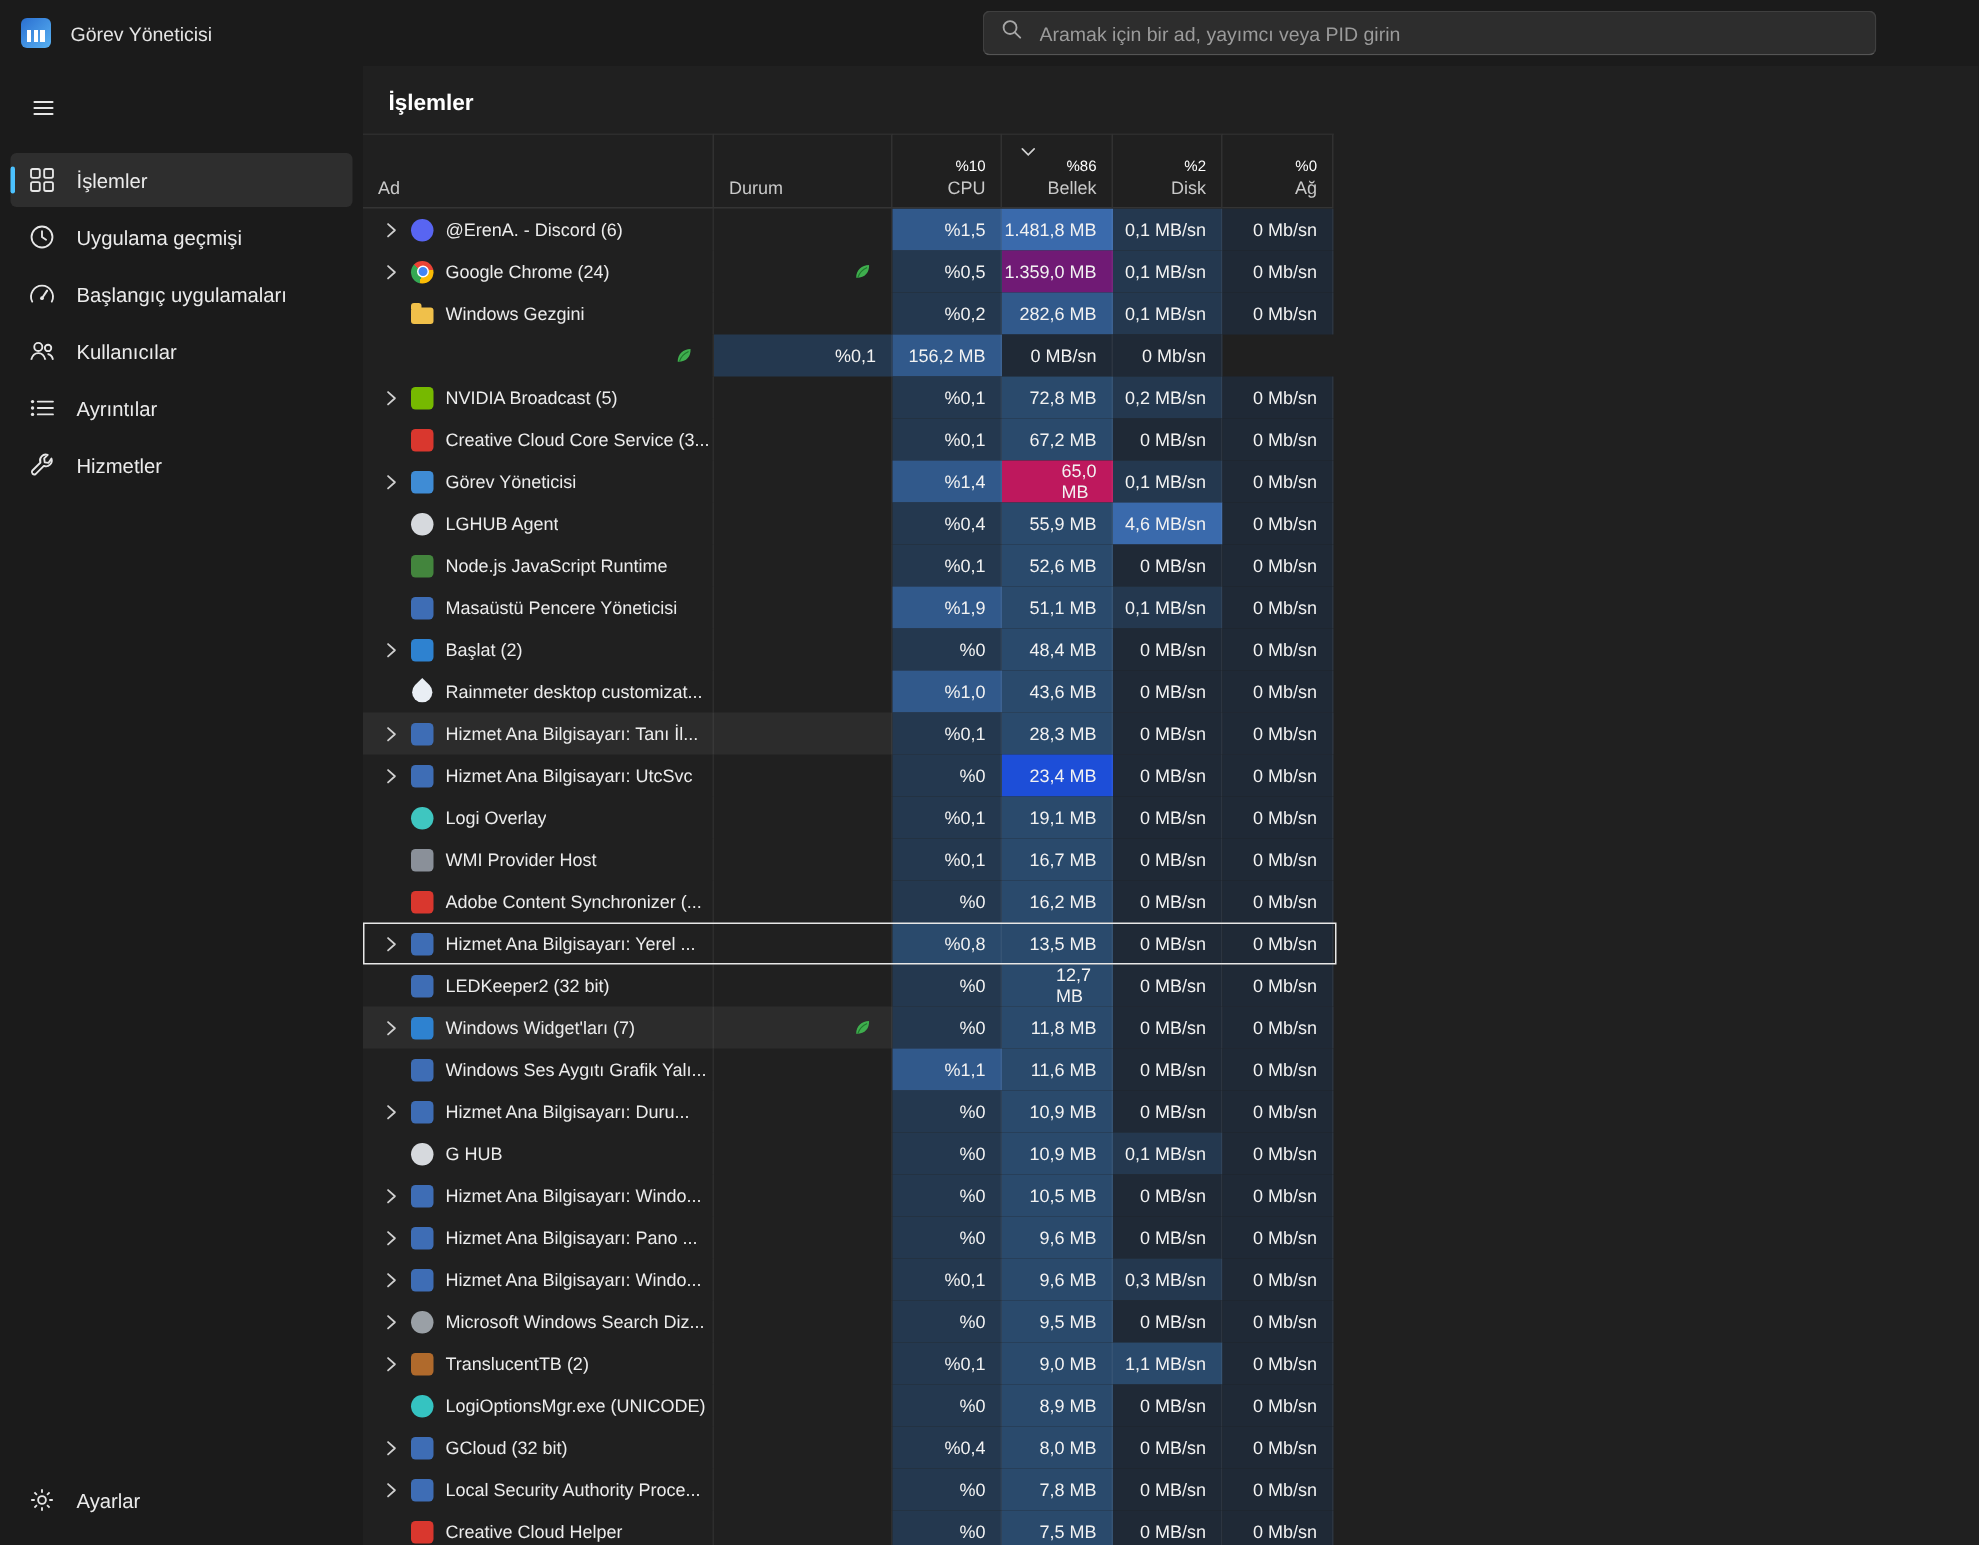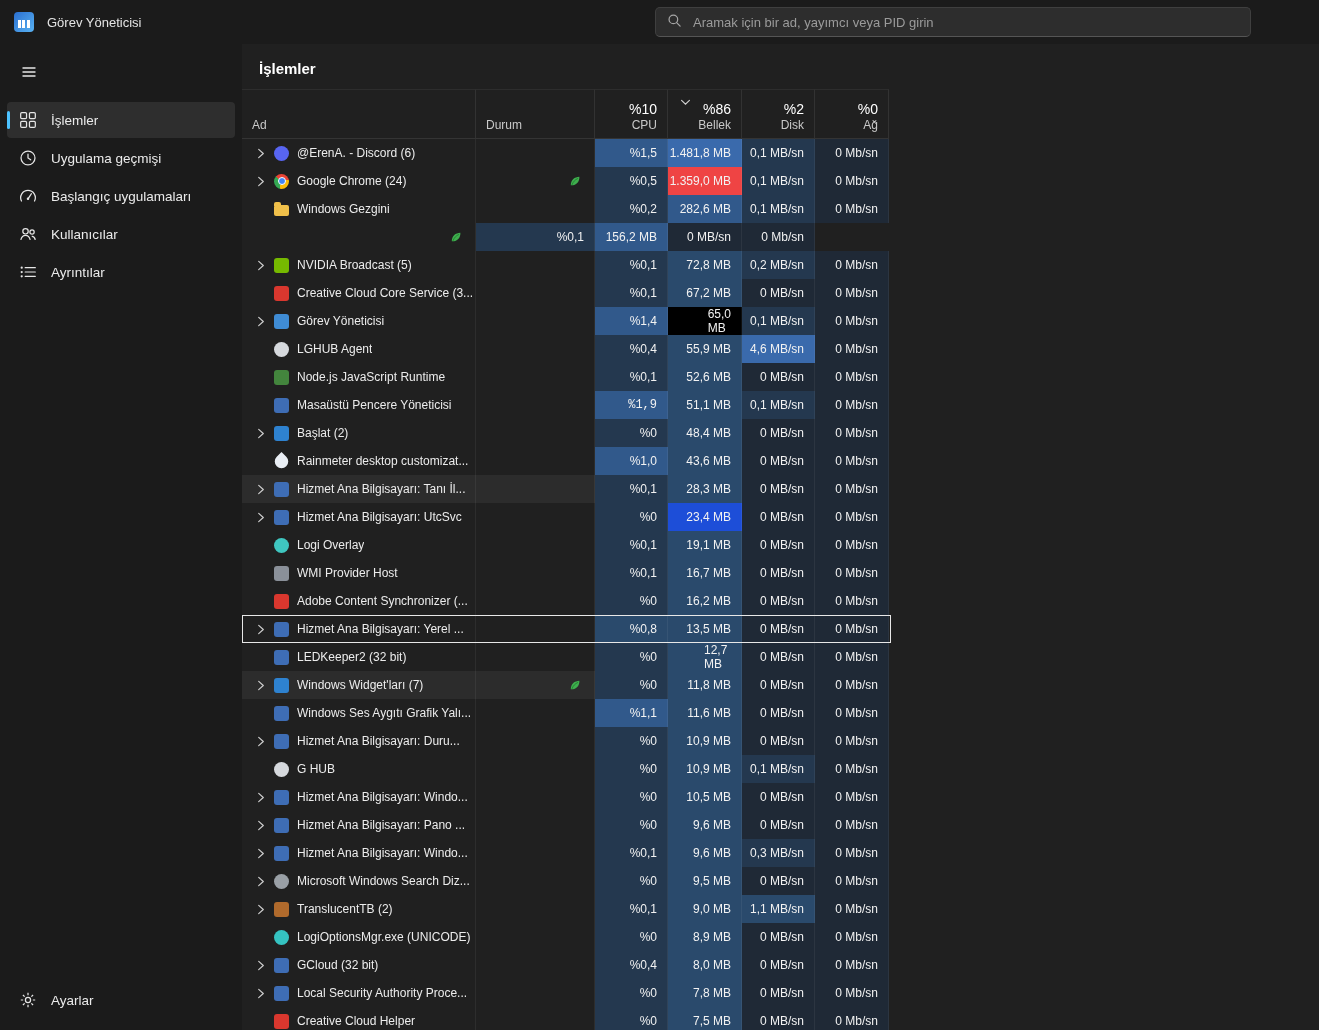--- a/index.html
+++ b/index.html
@@ -41,21 +41,21 @@
   .main { background:#202020; overflow:hidden; display:flex; flex-direction:column; }
   .page-title { font-size:15px; font-weight:700; margin:16px 0 12px 17px; color:#fff; }
 
   .thead, .row { display:grid; grid-template-columns:234px 119px 73px 74px 73px 74px 1fr; }
   .thead { height:50px; flex:none; }
   .hc { position:relative; display:flex; flex-direction:column; justify-content:flex-end;
     padding:5px 10px; border-right:1px solid rgba(255,255,255,.08);
     border-bottom:1px solid rgba(255,255,255,.09); border-top:1px solid rgba(255,255,255,.06); cursor:pointer; }
   .hc.filler { border:none; cursor:default; }
   .hc.num { align-items:flex-end; }
-  .hc .total { font-size:14px; color:#fff; line-height:1.15; }
+  .hc .total { font-size:10px; color:#fff; line-height:1.15; }
   .hc .label { font-size:12px; color:#c9c9c9; line-height:1.25; margin-top:1px; }
   .hc .sort { position:absolute; top:2px; left:12px; }
 
   .rows { flex:1; overflow:hidden; }
   .row { height:28px; position:relative; }
   .row.hl::before { content:""; position:absolute; left:0; top:0; bottom:0; width:647px; background:#2c2c2c; z-index:0; }
   .row.selected::after { content:""; position:absolute; left:0; top:0; bottom:0; width:647px;
     border:1px solid #e8e8e8; z-index:3; pointer-events:none; }
   .cell { position:relative; z-index:1; display:flex; align-items:center; height:100%;
     border-right:1px solid rgba(255,255,255,.06); }
@@ -158,20 +158,28 @@
               <g fill="#e6e6e6">
                 <circle cx="2.4" cy="4.2" r="1"></circle>
                 <circle cx="2.4" cy="8" r="1"></circle>
                 <circle cx="2.4" cy="11.8" r="1"></circle>
               </g>
             </svg>
           </span>
     <span class="side-label">Ayrıntılar</span>
   </div>
 
+  <div class="side-item">
+    <span class="side-icon">
+            <svg width="18" height="18" viewBox="0 0 16 16">
+              <path d="M13.6 4.2a3.4 3.4 0 0 1-4.5 4.3l-4.9 4.9a1.45 1.45 0 0 1-2-2l4.9-4.9A3.4 3.4 0 0 1 11.4 2L9.3 4.1l.3 2.3 2.3.3z" fill="none" stroke="#e6e6e6" stroke-width="1.1" stroke-linejoin="round"></path>
+            </svg>
+          </span>
+    <span class="side-label">Hizmetler</span>
+  </div>
 </nav>
     <div class="sidebar-spacer"></div>
     <div class="sidebar-bottom" id="sidebar-bottom">
   <div class="side-item">
     <span class="side-icon">
             <svg width="18" height="18" viewBox="0 0 16 16" fill="none" stroke="#e6e6e6" stroke-width="1.1">
               <circle cx="8" cy="8" r="2.3"></circle>
               <path d="M8 1.6v2.1M8 12.3v2.1M1.6 8h2.1M12.3 8h2.1M3.5 3.5l1.5 1.5M11 11l1.5 1.5M12.5 3.5L11 5M5 11l-1.5 1.5"></path>
             </svg>
           </span>
@@ -245,21 +253,21 @@
     </div>
     <div class="cell status">
       <span class="leaf">
               <svg width="14" height="14" viewBox="0 0 16 16">
                 <path d="M3.2 12.8C3.2 6.5 7.5 3.2 13 3c.3 5.5-3 10-9.8 9.8z" fill="#3fae4e"></path>
                 <path d="M4.5 12.5c1.2-3.5 3.5-6 7-7.5" stroke="#1f7a2d" stroke-width=".9" fill="none"></path>
               </svg>
             </span>
     </div>
     <div class="cell num cpu" style="background: rgb(36, 56, 79);">%0,5</div>
-    <div class="cell num mem" style="background: #ef4444;">1.359,0 MB</div>
+    <div class="cell num mem" style="background: #701a75;">1.359,0 MB</div>
     <div class="cell num disk" style="background: rgb(36, 56, 79);">0,1 MB/sn</div>
     <div class="cell num net" style="background: rgb(31, 41, 54);">0 Mb/sn</div>
     <div class="cell filler"></div>
   </div>
 
   <div class="row">
     <div class="cell name">
       <span class="chev" style="visibility: hidden;"></span>
       <span class="picon folder" style="background: rgb(240, 192, 74);"></span>
       <span class="pname">Windows Gezgini</span>
@@ -333,21 +341,21 @@
                 <path d="M1.5 1.5L6.5 6l-5 4.5"></path>
               </svg>
             </span>
       <span class="picon square" style="background: rgb(63, 140, 213);"></span>
       <span class="pname">Görev Yöneticisi</span>
     </div>
     <div class="cell status">
       <span class="leaf"></span>
     </div>
     <div class="cell num cpu" style="background: rgb(49, 89, 139);">%1,4</div>
-    <div class="cell num mem" style="background: #000000; padding-left: 48px;">65,0 MB</div>
+    <div class="cell num mem" style="background: #be185d; padding-left: 48px;">65,0 MB</div>
     <div class="cell num disk" style="background: rgb(36, 56, 79);">0,1 MB/sn</div>
     <div class="cell num net" style="background: rgb(31, 41, 54);">0 Mb/sn</div>
     <div class="cell filler"></div>
   </div>
 
   <div class="row">
     <div class="cell name">
       <span class="chev" style="visibility: hidden;"></span>
       <span class="picon circle" style="background: rgb(214, 217, 221);"></span>
       <span class="pname">LGHUB Agent</span>
@@ -380,21 +388,21 @@
 
   <div class="row">
     <div class="cell name">
       <span class="chev" style="visibility: hidden;"></span>
       <span class="picon square" style="background: rgb(62, 109, 181);"></span>
       <span class="pname">Masaüstü Pencere Yöneticisi</span>
     </div>
     <div class="cell status">
       <span class="leaf"></span>
     </div>
-    <div class="cell num cpu" style="background: rgb(49, 89, 139); font-family: Liberation Mono, monospace;">%1,9</div>
+    <div class="cell num cpu" style="background: rgb(49, 89, 139);">%1,9</div>
     <div class="cell num mem" style="background: rgb(42, 74, 108);">51,1 MB</div>
     <div class="cell num disk" style="background: rgb(36, 56, 79);">0,1 MB/sn</div>
     <div class="cell num net" style="background: rgb(31, 41, 54);">0 Mb/sn</div>
     <div class="cell filler"></div>
   </div>
 
   <div class="row">
     <div class="cell name">
       <span class="chev">
               <svg width="8" height="11" viewBox="0 0 8 12" fill="none" stroke="#cfcfcf" stroke-width="1.3" stroke-linecap="round" stroke-linejoin="round">

